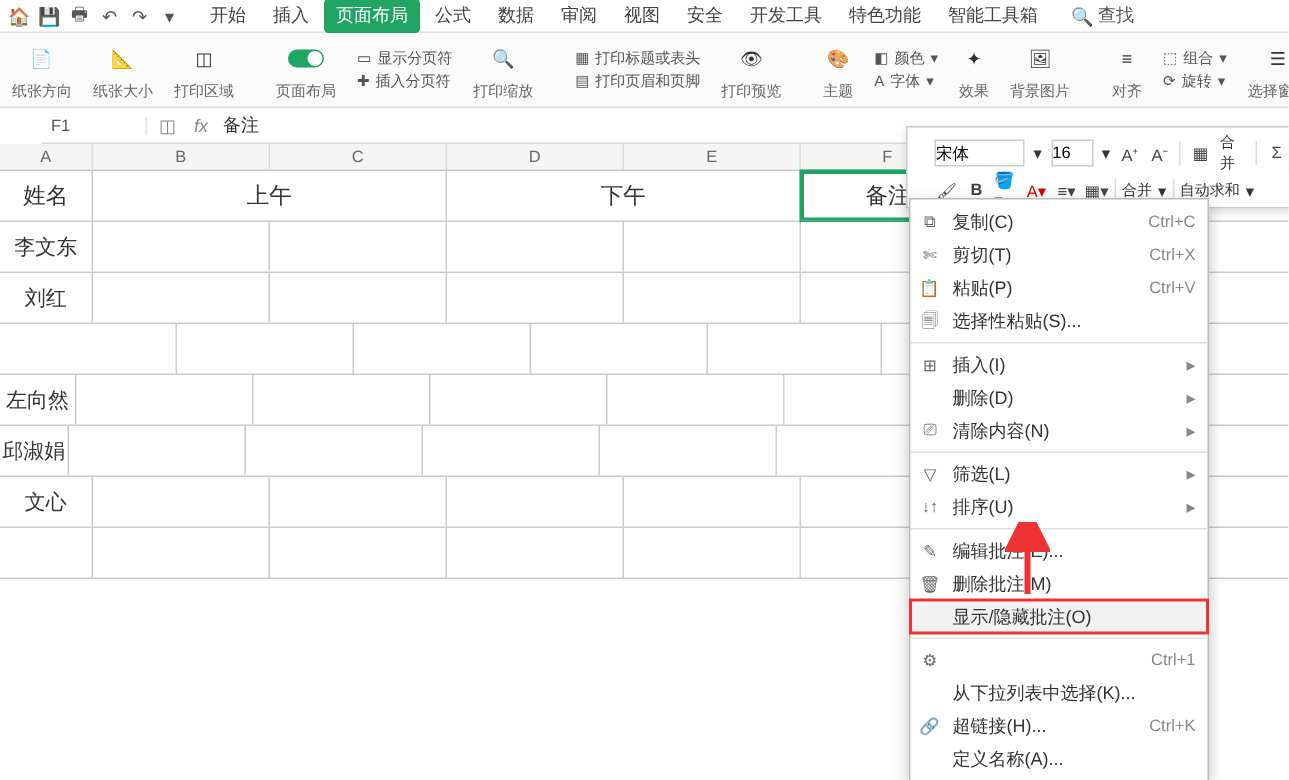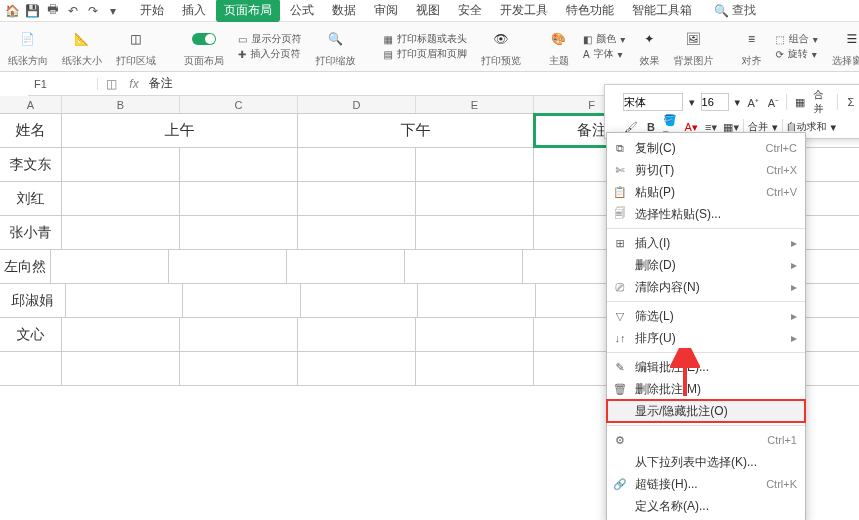--- a/index.html
+++ b/index.html
@@ -184,39 +184,38 @@
       <div class="row">
         <div class="cell" style="width: 62px;">刘红</div>
         <div class="cell" style="width: 118px;"></div>
         <div class="cell" style="width: 118px;"></div>
         <div class="cell" style="width: 118px;"></div>
         <div class="cell" style="width: 118px;"></div>
         <div class="cell" style="width: 116px;"></div>
         <div class="cell" style="width: 209px; border-right: none;"></div>
       </div>
       <div class="row">
-        <div class="cell" style="width: 62px;">张小青</div>
         <div class="cell" style="width: 118px;"></div>
         <div class="cell" style="width: 118px;"></div>
         <div class="cell" style="width: 118px;"></div>
         <div class="cell" style="width: 118px;"></div>
         <div class="cell" style="width: 116px;"></div>
         <div class="cell" style="width: 209px; border-right: none;"></div>
       </div>
       <div class="row">
         <div class="cell" style="width: 51px;">左向然</div>
         <div class="cell" style="width: 118px;"></div>
         <div class="cell" style="width: 118px;"></div>
         <div class="cell" style="width: 118px;"></div>
         <div class="cell" style="width: 118px;"></div>
         <div class="cell" style="width: 116px;"></div>
         <div class="cell" style="width: 209px; border-right: none;"></div>
       </div>
       <div class="row">
-        <div class="cell" style="width: 66px;">邱淑娟</div>
+        <div class="cell" style="width: 46px;">邱淑娟</div>
         <div class="cell" style="width: 118px;"></div>
         <div class="cell" style="width: 118px;"></div>
         <div class="cell" style="width: 118px;"></div>
         <div class="cell" style="width: 118px;"></div>
         <div class="cell" style="width: 116px;"></div>
         <div class="cell" style="width: 209px; border-right: none;"></div>
       </div>
       <div class="row">
         <div class="cell" style="width: 62px;">文心</div>
         <div class="cell" style="width: 118px;"></div>

